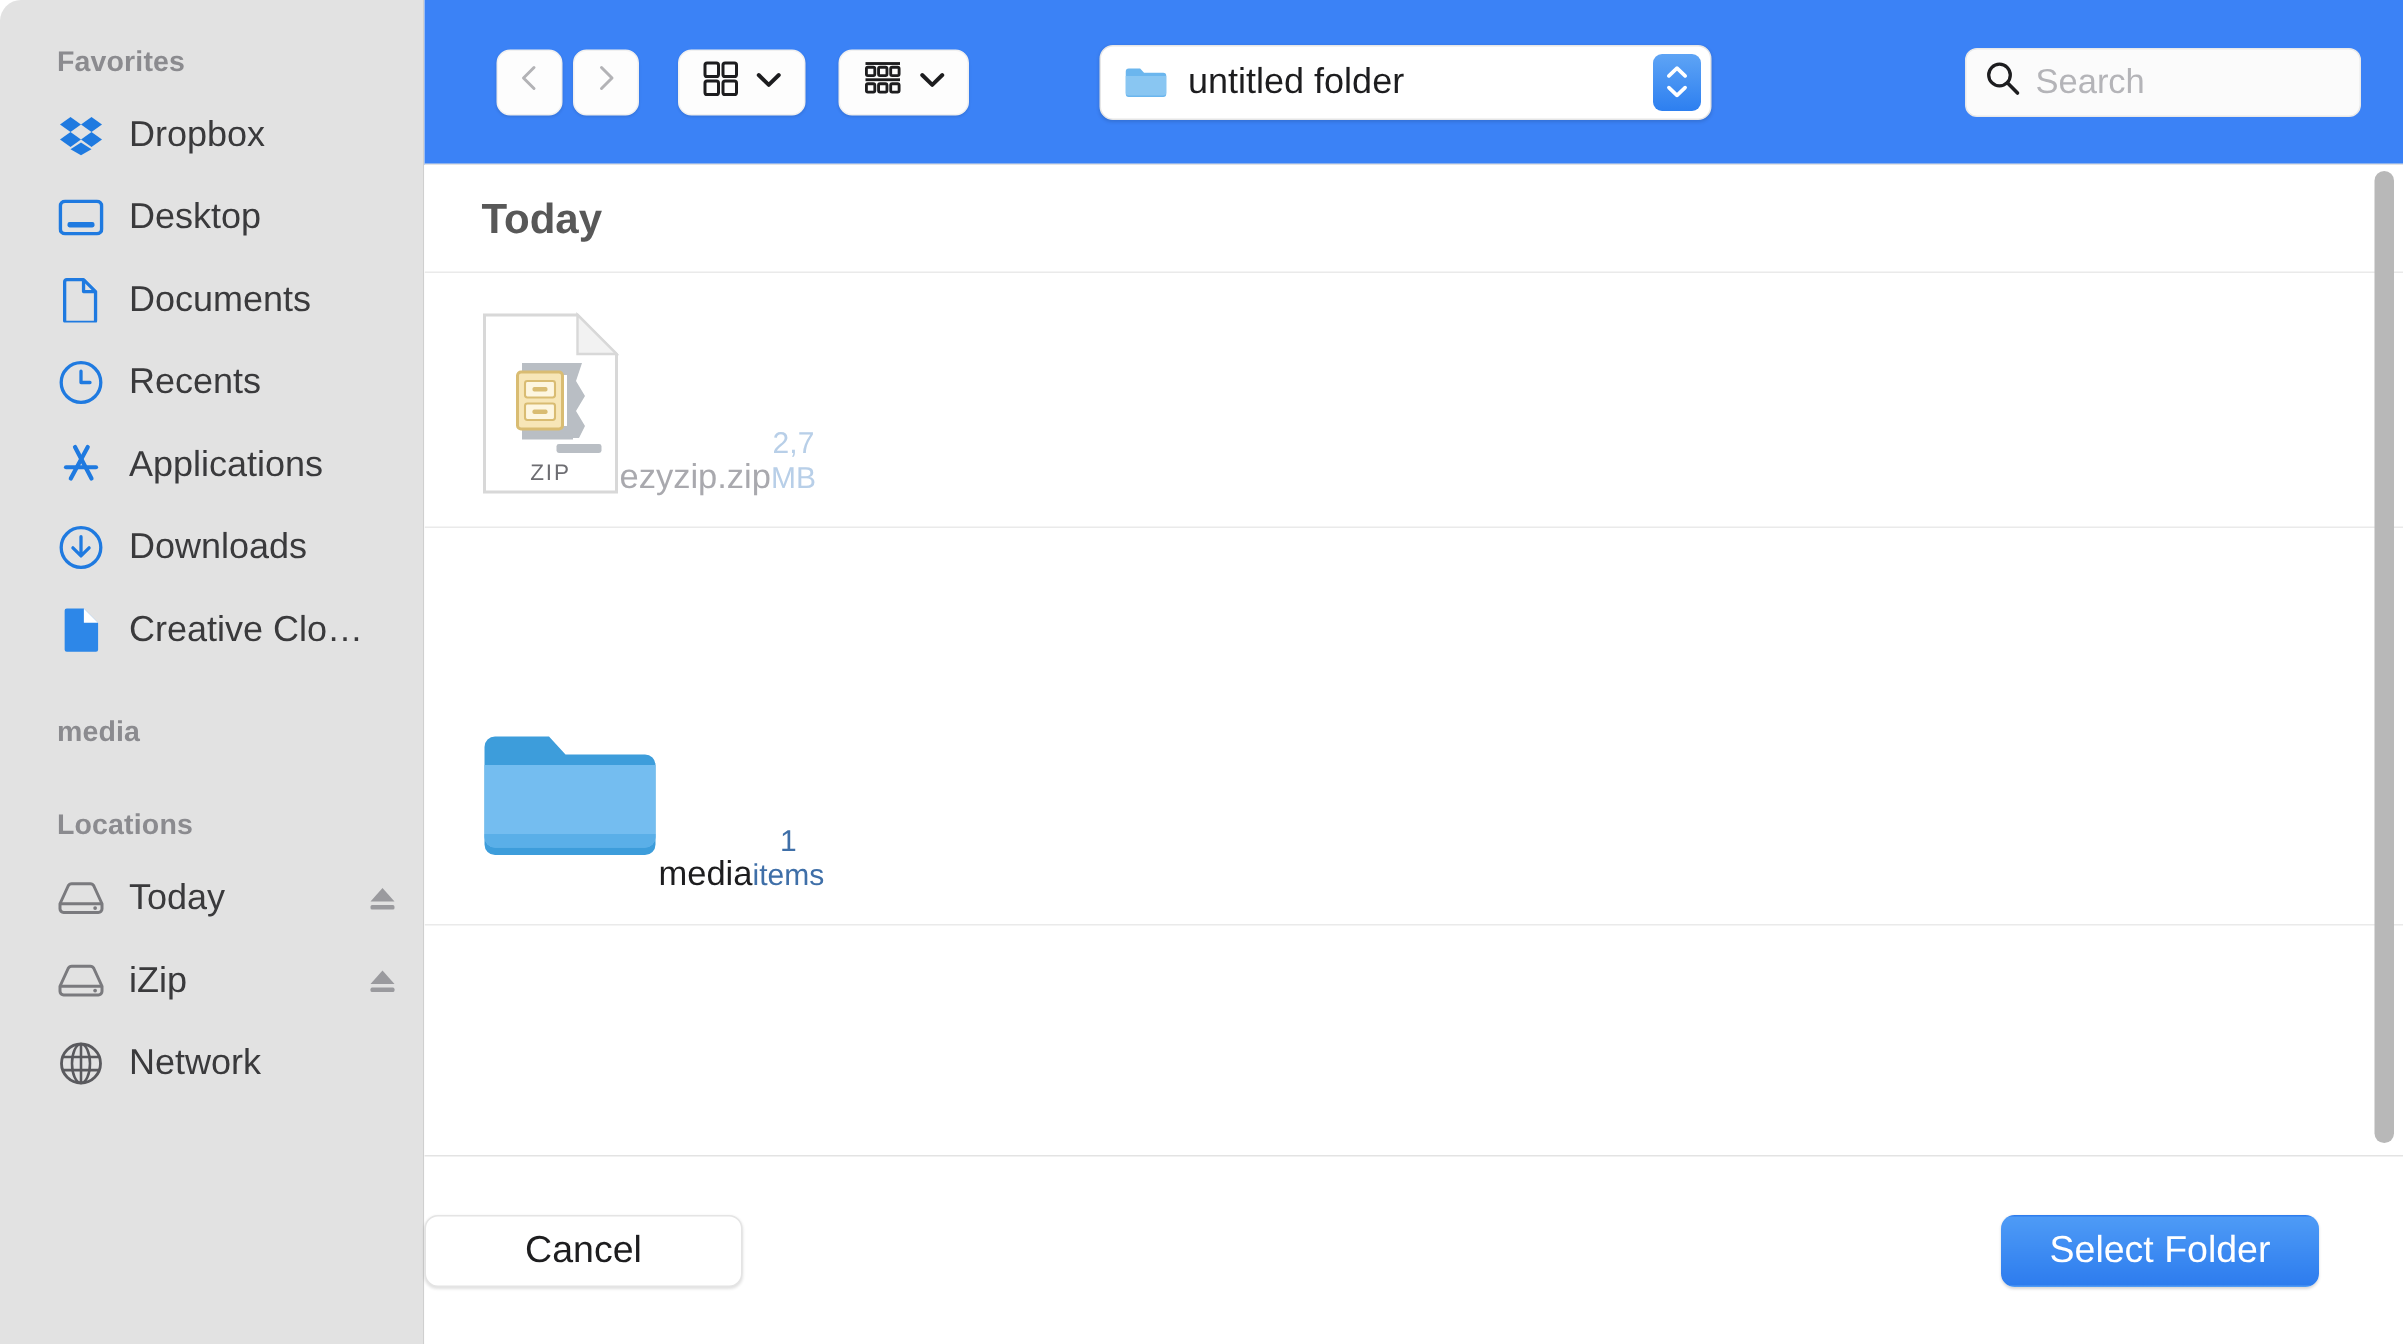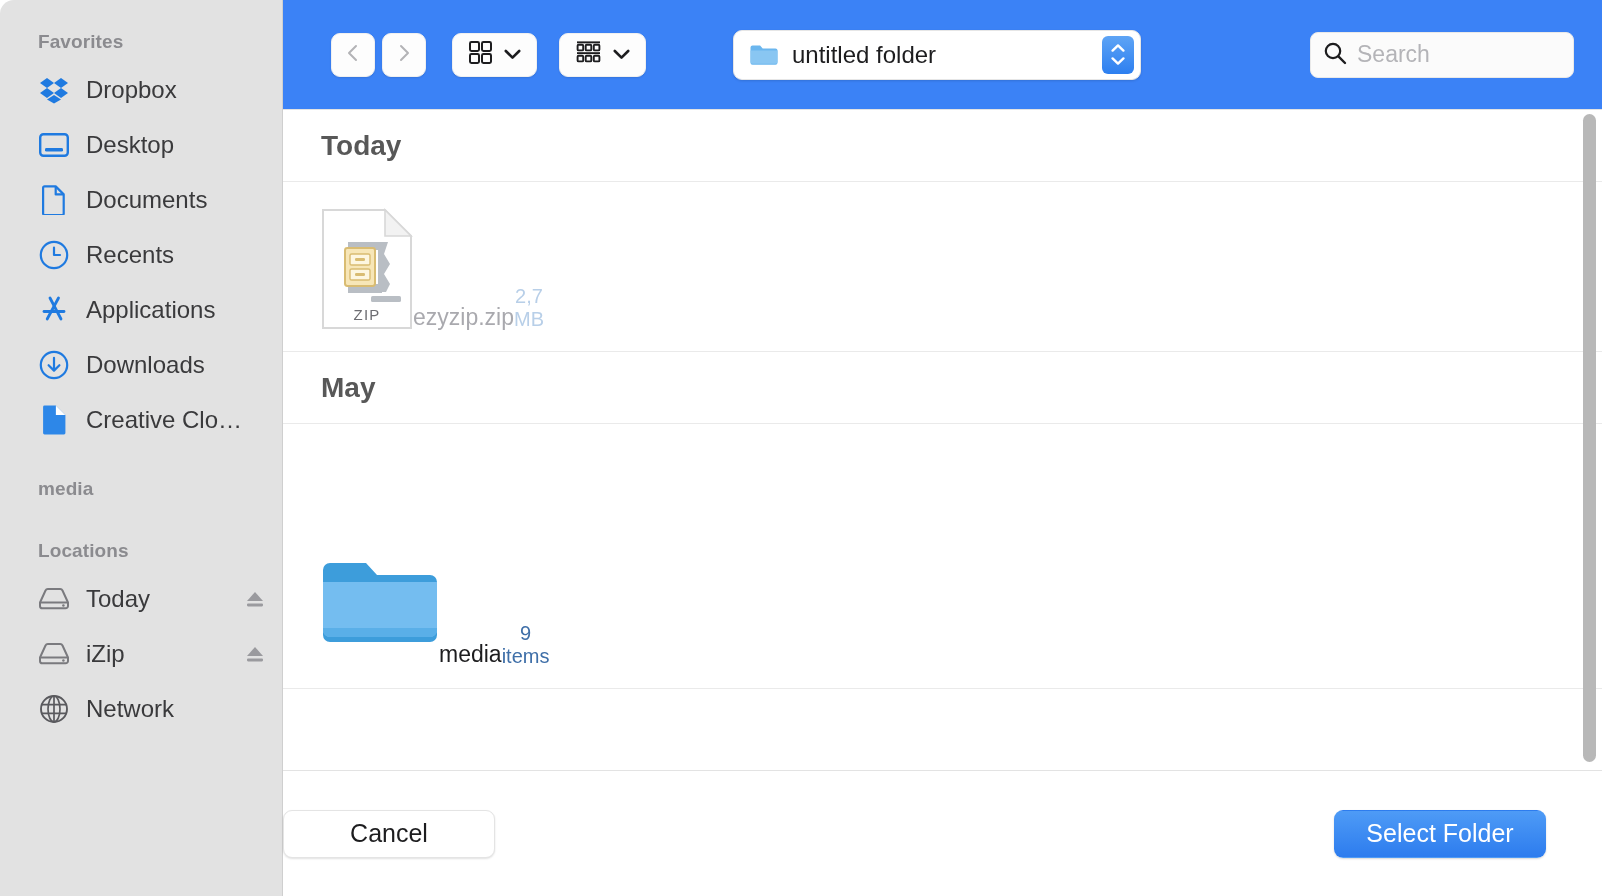--- a/index.html
+++ b/index.html
@@ -504,32 +504,31 @@
               <rect x="34" y="65" width="10" height="3" rx="1.2" fill="#d9bc72"></rect>
               <rect x="50" y="88" width="30" height="6" rx="1.6" fill="#b9bec4"></rect>
               <text x="46" y="112" font-family="Liberation Sans, sans-serif" font-size="15" fill="#6d6d72" text-anchor="middle" letter-spacing="1.2">ZIP</text>
             </svg>
           </div>
           <div class="item-name dim">ezyzip.zip</div>
           <div class="item-sub dim">2,7 MB</div>
         </div>
       </div>
 
-      <div class="group-header">May</div>
       <div class="group-body tall">
         <div class="item">
           <div class="item-thumb">
             <svg width="118" height="96" viewBox="0 0 118 96">
               <path d="M2 12 a7 7 0 0 1 7 -7 h36 l11 12 h53 a7 7 0 0 1 7 7 v53 a7 7 0 0 1 -7 7 h-100 a7 7 0 0 1 -7 -7 z" fill="#3d9ddb"></path>
               <path d="M2 24 h114 v48 a7 7 0 0 1 -7 7 h-100 a7 7 0 0 1 -7 -7 z" fill="#74bdf0"></path>
               <path d="M2 70 h114 v2 a7 7 0 0 1 -7 7 h-100 a7 7 0 0 1 -7 -7 z" fill="#5aafe8"></path>
             </svg>
           </div>
           <div class="item-name normal">media</div>
-          <div class="item-sub normal">9 items</div>
+          <div class="item-sub normal">1 items</div>
         </div>
       </div>
 
       <div class="scrollbar"></div>
     </div>
 
     <div class="footer">
       <button class="btn btn-cancel">Cancel</button>
       <button class="btn btn-primary">Select Folder</button>
     </div>

